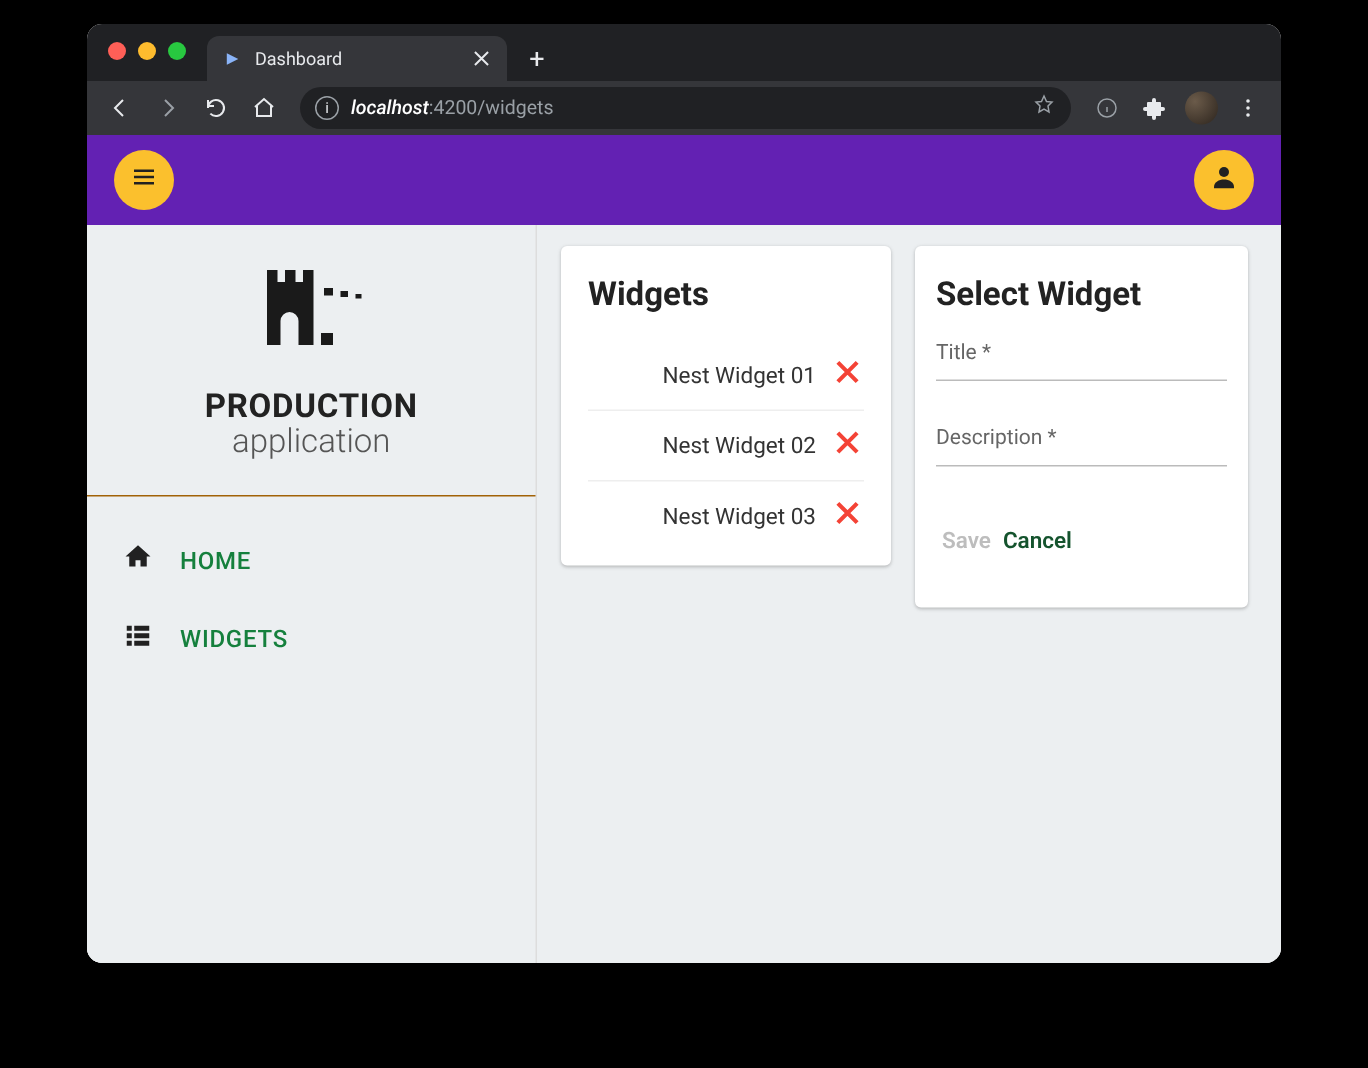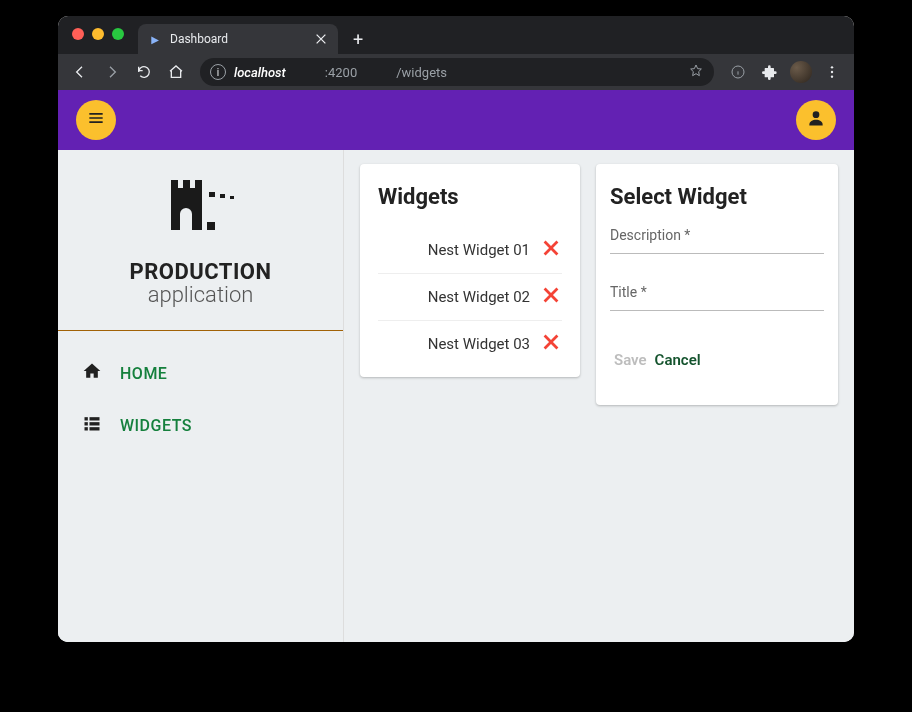--- a/index.html
+++ b/index.html
@@ -88,21 +88,21 @@
     display:flex;
     align-items:center;
     padding:0 10px;
     color:#e8eaed;
     font-size:13px;
     margin: 0 6px;
     gap:8px;
   }
   .omnibox .info-chip { width:16px;height:16px;border:1px solid #9aa0a6;border-radius:50%;display:flex;align-items:center;justify-content:center;font-size:10px;color:#e8eaed; }
   .omnibox .url .host { color:#fff; font-weight:500;font-style:italic; }
-  .omnibox .url .rest { color:#9aa0a6;margin-left:39px; }
+  .omnibox .url .rest { color:#9aa0a6; }
   .omnibox .star { margin-left:auto; color:#9aa0a6; }
   .avatar {
     width:22px;height:22px;border-radius:50%;
     background: radial-gradient(circle at 30% 30%, #6b5b4a, #2c241d);
     margin:0 2px;
   }
   .kebab { color:#e8eaed; }
 
   
   .viewport { flex:1; display:flex; flex-direction:column; background:#eceff1; }
@@ -158,21 +158,21 @@
     align-items:flex-start;
   }
 
   .card {
     background:#fff;
     border-radius:4px;
     box-shadow:0 1px 3px rgba(0,0,0,.15), 0 1px 2px rgba(0,0,0,.1);
     padding:20px 18px;
   }
   .card.widgets { width:220px; }
-  .card.form { width:242px; padding:20px 14px; }
+  .card.form { width:222px; padding:20px 14px; }
 
   .card h2 { font-size:22px;font-weight:700;color:#222;margin-bottom:18px; }
 
   .widget-row {
     display:flex;align-items:center;justify-content:flex-end;
     gap:10px;
     padding:12px 0;
     border-bottom:1px solid #eee;
     text-align:right;
   }
@@ -380,25 +380,25 @@
                   </svg>
               </span>
             </span>
           </div>
         </div>
 
         <div class="card form">
           <h2>Select Widget</h2>
 
           <div class="field">
+            <label>Title *</label>
+            <div class="underline"></div>
+          </div>
+          <div class="field">
             <label>Description *</label>
-            <div class="underline"></div>
-          </div>
-          <div class="field">
-            <label>Title *</label>
             <div class="underline"></div>
           </div>
 
           <div class="actions">
             <button class="btn-flat disabled">Save</button>
             <button class="btn-flat primary">Cancel</button>
           </div>
         </div>
 
       </main>

